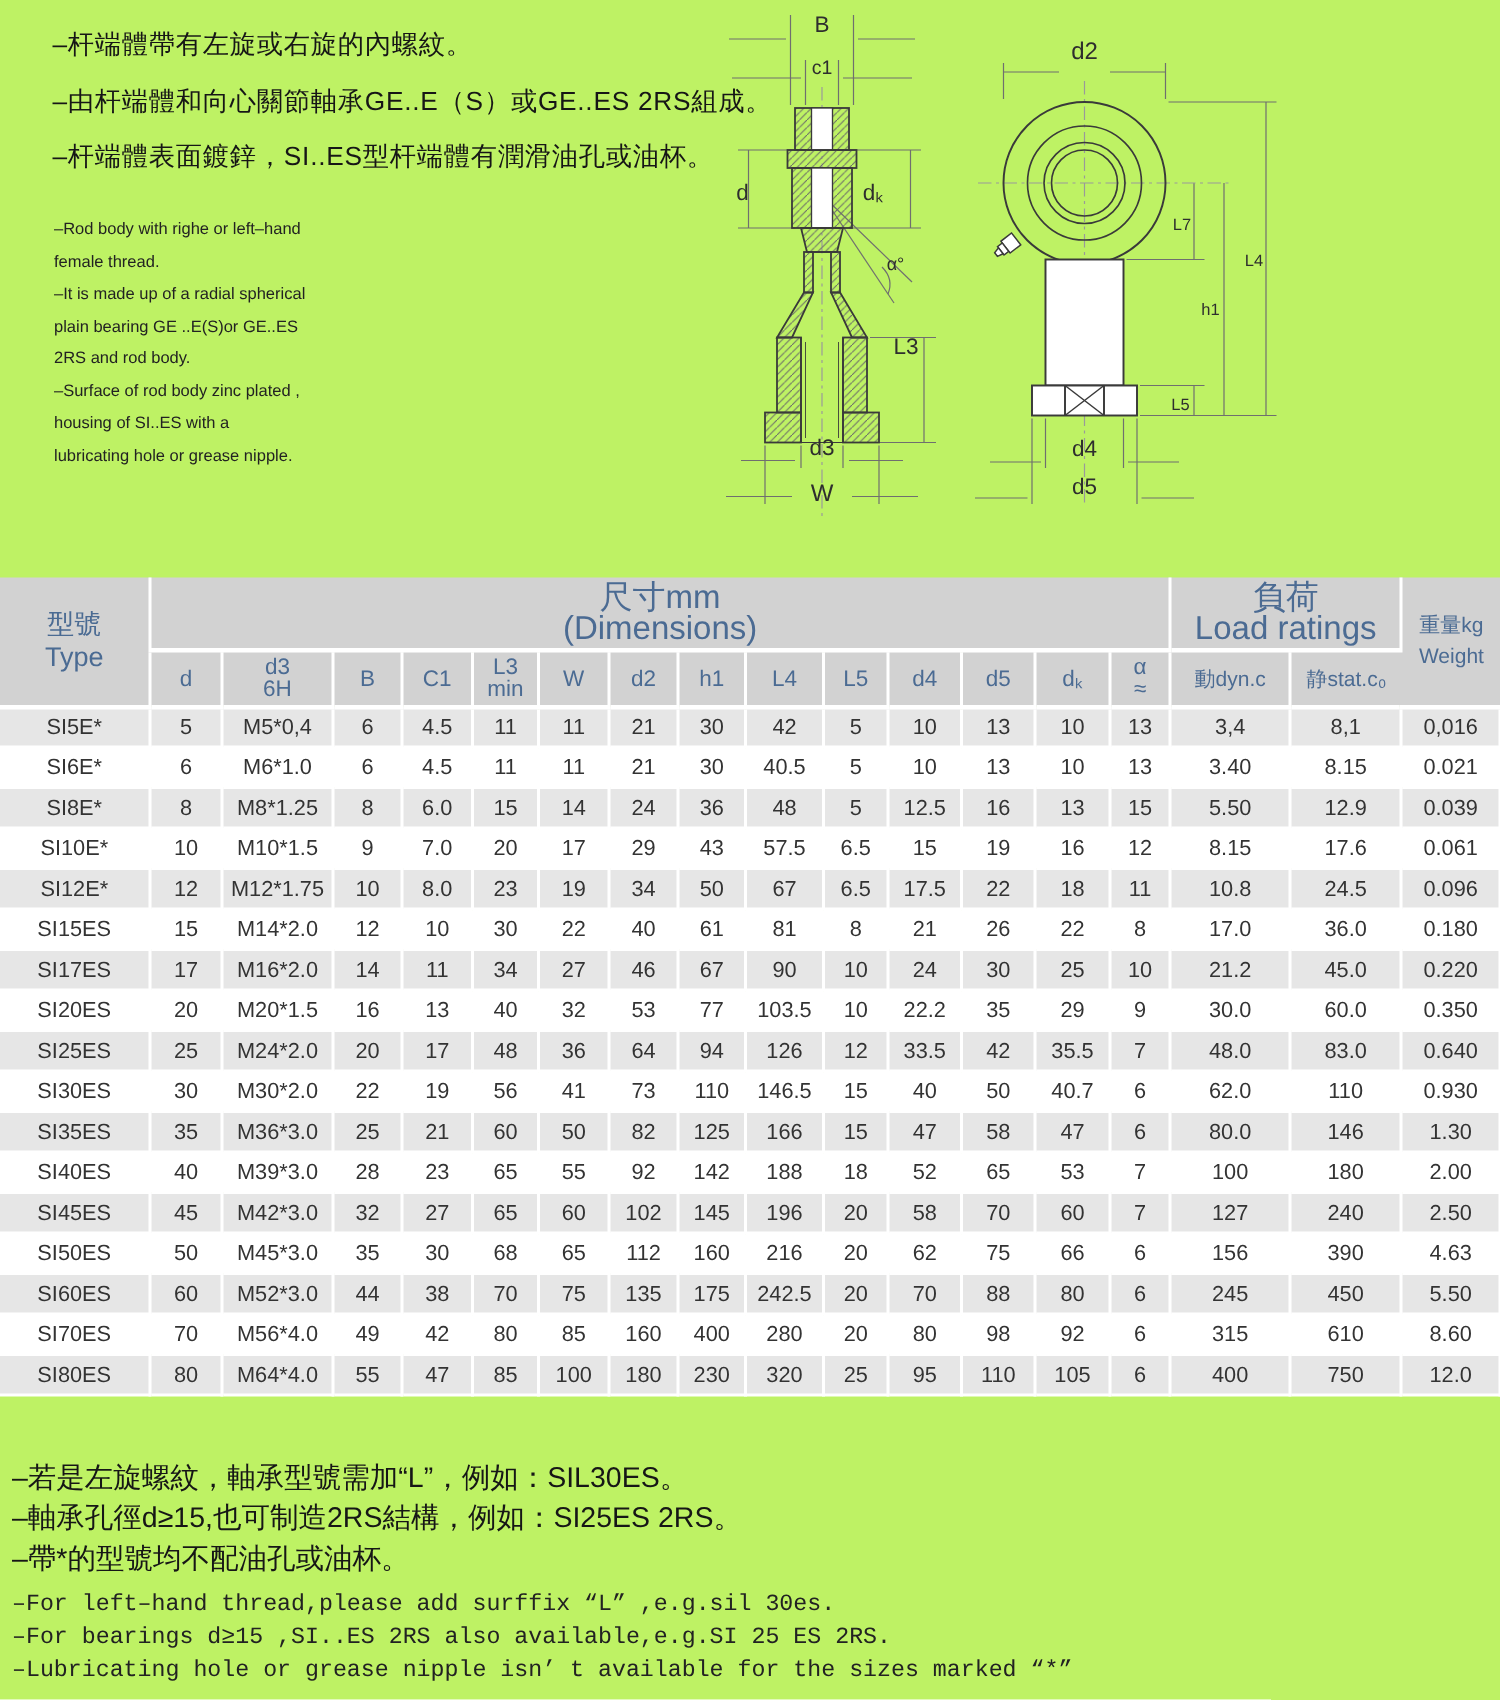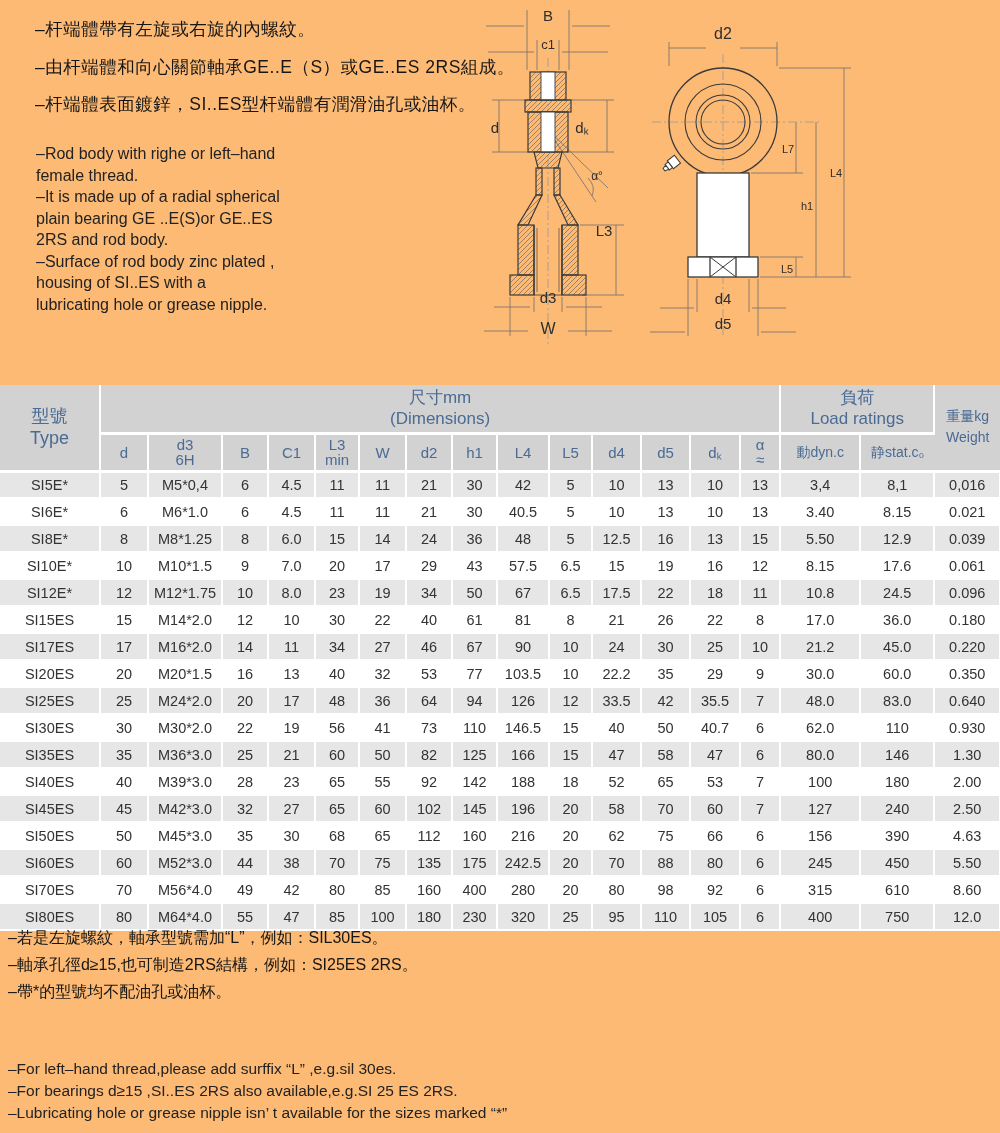--- a/index.html
+++ b/index.html
@@ -1,69 +1,70 @@
 <!DOCTYPE html>
 <html><head>
 <meta charset="utf-8">
 <style>
   * { box-sizing: border-box; }
   html,body { margin:0; padding:0; background:#fff; }
   body { width:1000px; font-family:"Liberation Sans", sans-serif; }
-  .page { position:relative; width:1000px; height:1133px; background:#fdba74; overflow:hidden;padding-left:20px; }
+  .page { position:relative; width:1000px; height:1133px; background:#bef264; overflow:hidden;padding-left:20px; }
 
   .intro-zh {
     position:absolute; left:35px; top:11px;
     font-size:17.5px; line-height:37.5px; color:#161616;
     white-space:pre-line; letter-spacing:.5px;
   }
   .intro-en {
     position:absolute; left:36px; top:143px;
-    font-size:16px; line-height:21.5px; color:#222;
+    font-size:11px; line-height:21.5px; color:#222;
     white-space:pre-line;
   }
 
   svg.drawing { position:absolute; }
   svg.side-view  { left:478px; top:0; }
   svg.front-view { left:648px; top:12px; }
   svg text { font-family:"Liberation Sans", sans-serif; fill:#2e2e2e; }
 
   .spec-table {
     position:absolute; left:0; top:385px; width:1000px;
     border-collapse:collapse; table-layout:fixed;
   }
   .spec-table th {
     background:#d2d2d2; color:#4b6b93; font-weight:normal;
     text-align:center; vertical-align:middle; padding:0;
     border-right:2px solid #fff; border-bottom:3px solid #fff;
   }
   .spec-table th:last-child { border-right:none; }
   th.th-type   { font-size:18px; line-height:22px; }
-  th.th-group  { font-size:17px; line-height:21px; height:48px;margin-left:17px; }
+  th.th-group  { font-size:22px; line-height:21px; height:48px;margin-left:17px; }
   th.th-weight { font-size:14px; line-height:21px; }
   th.th-sub    { font-size:15px; line-height:15px; height:38px; white-space:pre-line; }
   th.th-load-sub { font-size:14px;margin-left:48px; }
 
   .spec-table td {
     text-align:center; vertical-align:middle;
     font-size:14.5px; color:#333; height:27px; padding:0;
     border-right:2px solid #fff; border-bottom:2px solid #fff;
     background:#fff;
   }
   .spec-table tr.alt td { background:#e6e6e6; }
   .spec-table td:first-child { font-size:14.5px; }
 
   .foot-zh {
-    position:absolute; left:8px; top:924px;
-    font-size:16px; line-height:27px; color:#161616;
+    position:absolute; left:8px; top:972px;
+    font-size:19px; line-height:27px; color:#161616;
     white-space:pre-line;
   }
   .foot-en {
     position:absolute; left:8px; top:1058px;
     font-size:15.5px; line-height:22px; color:#222;
     white-space:pre-line;
+    font-family:Liberation Mono, monospace;
   }
 </style>
 </head>
 <body>
 
 <div class="page">
 
   <div class="intro-zh">–杆端體帶有左旋或右旋的內螺紋。
 –由杆端體和向心關節軸承GE..E（S）或GE..ES 2RS組成。
 –杆端體表面鍍鋅，SI..ES型杆端體有潤滑油孔或油杯。</div>

